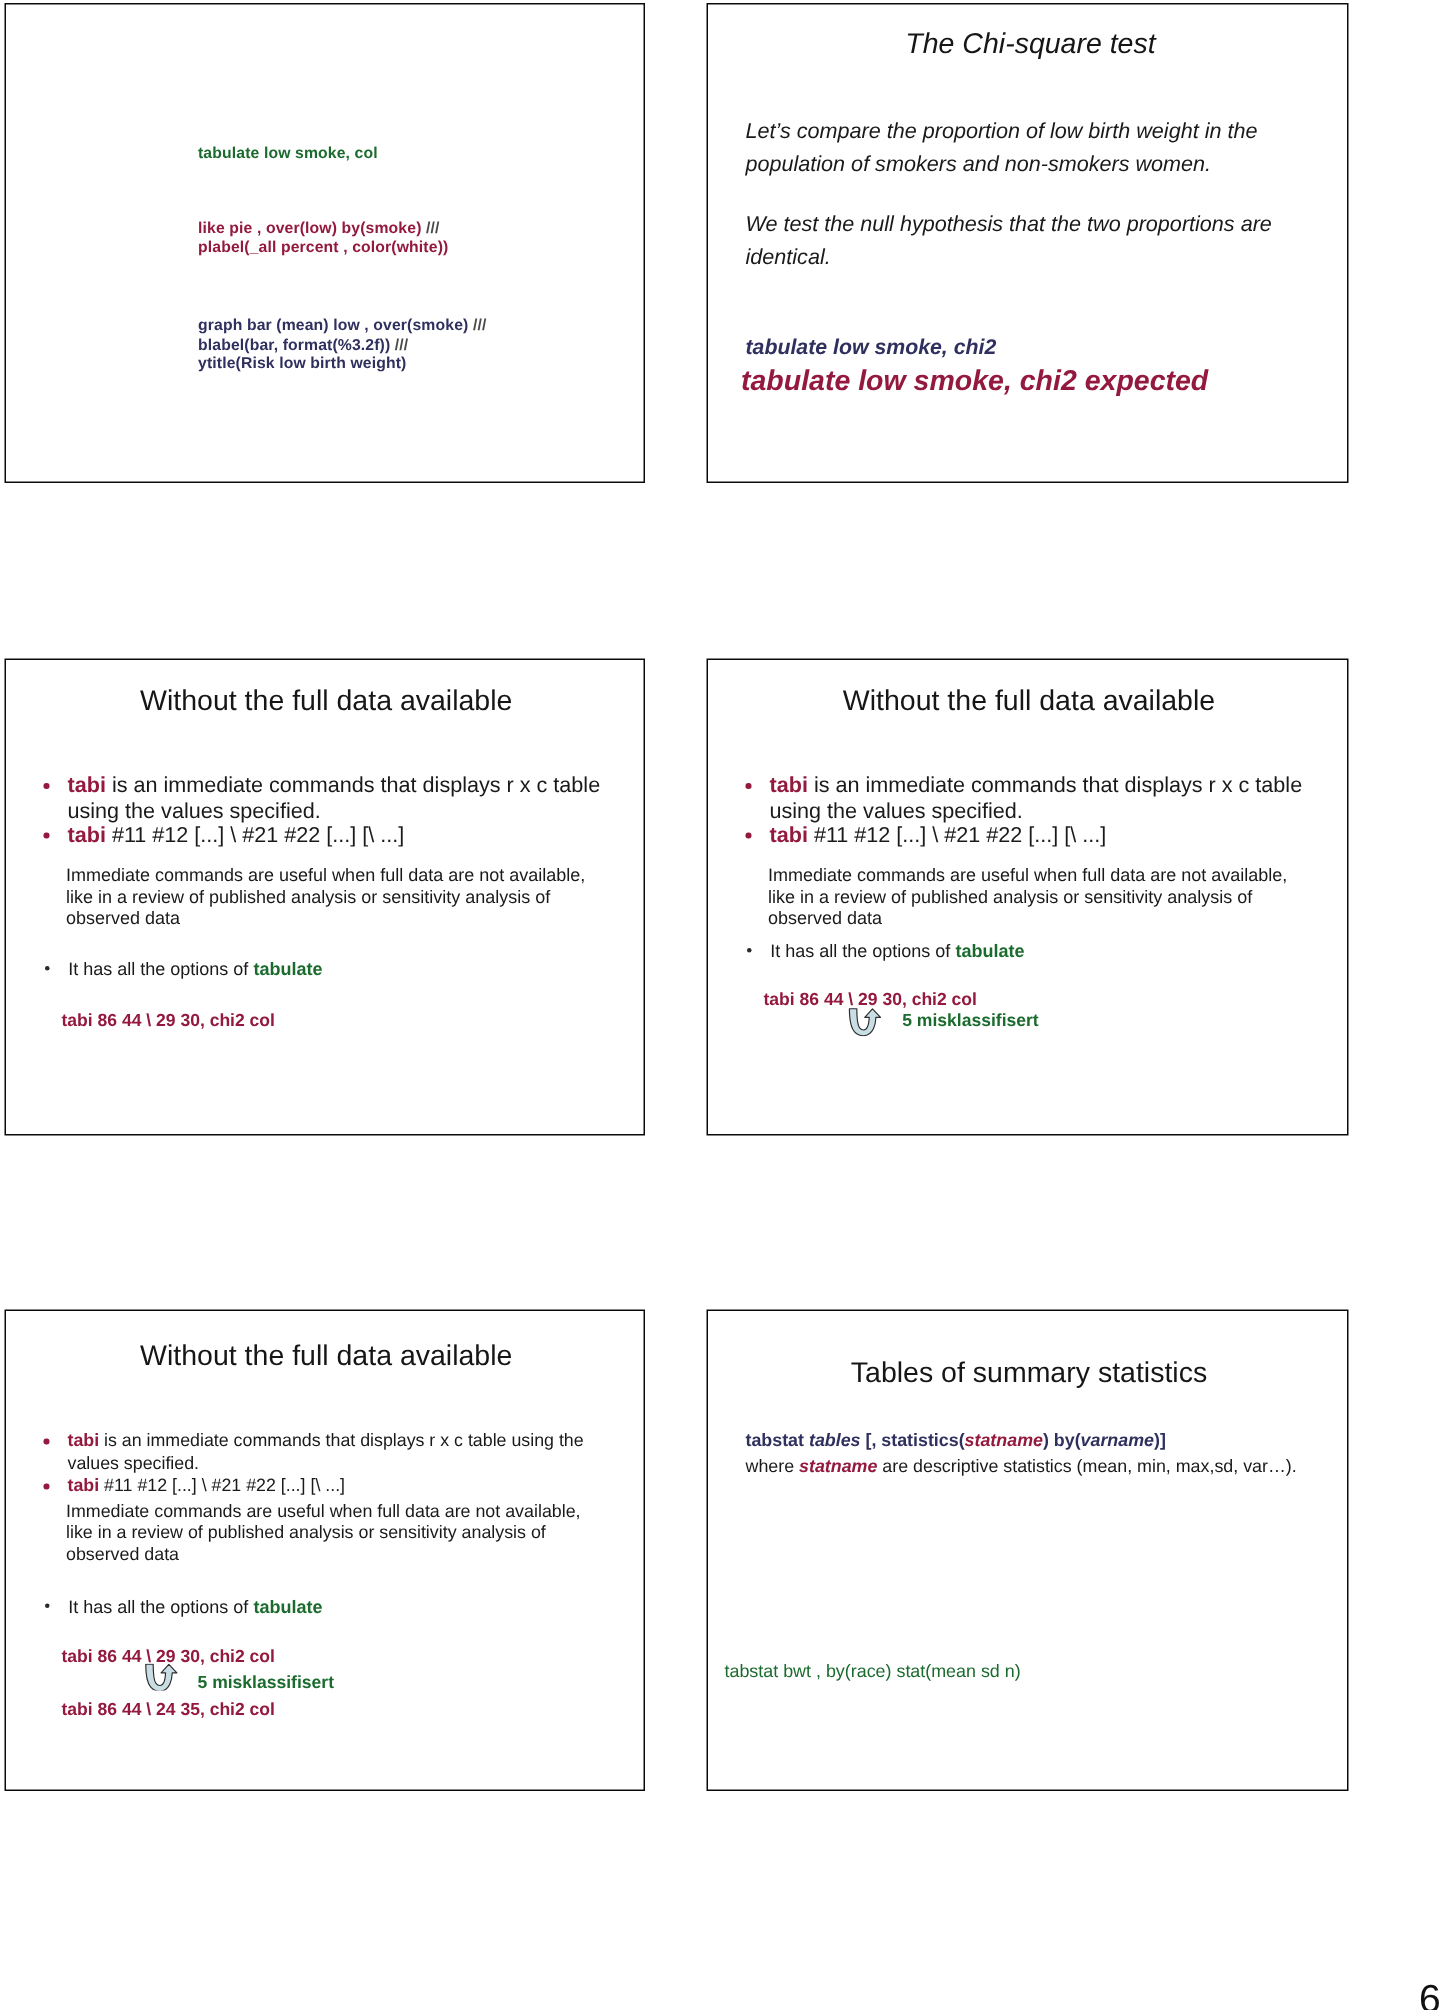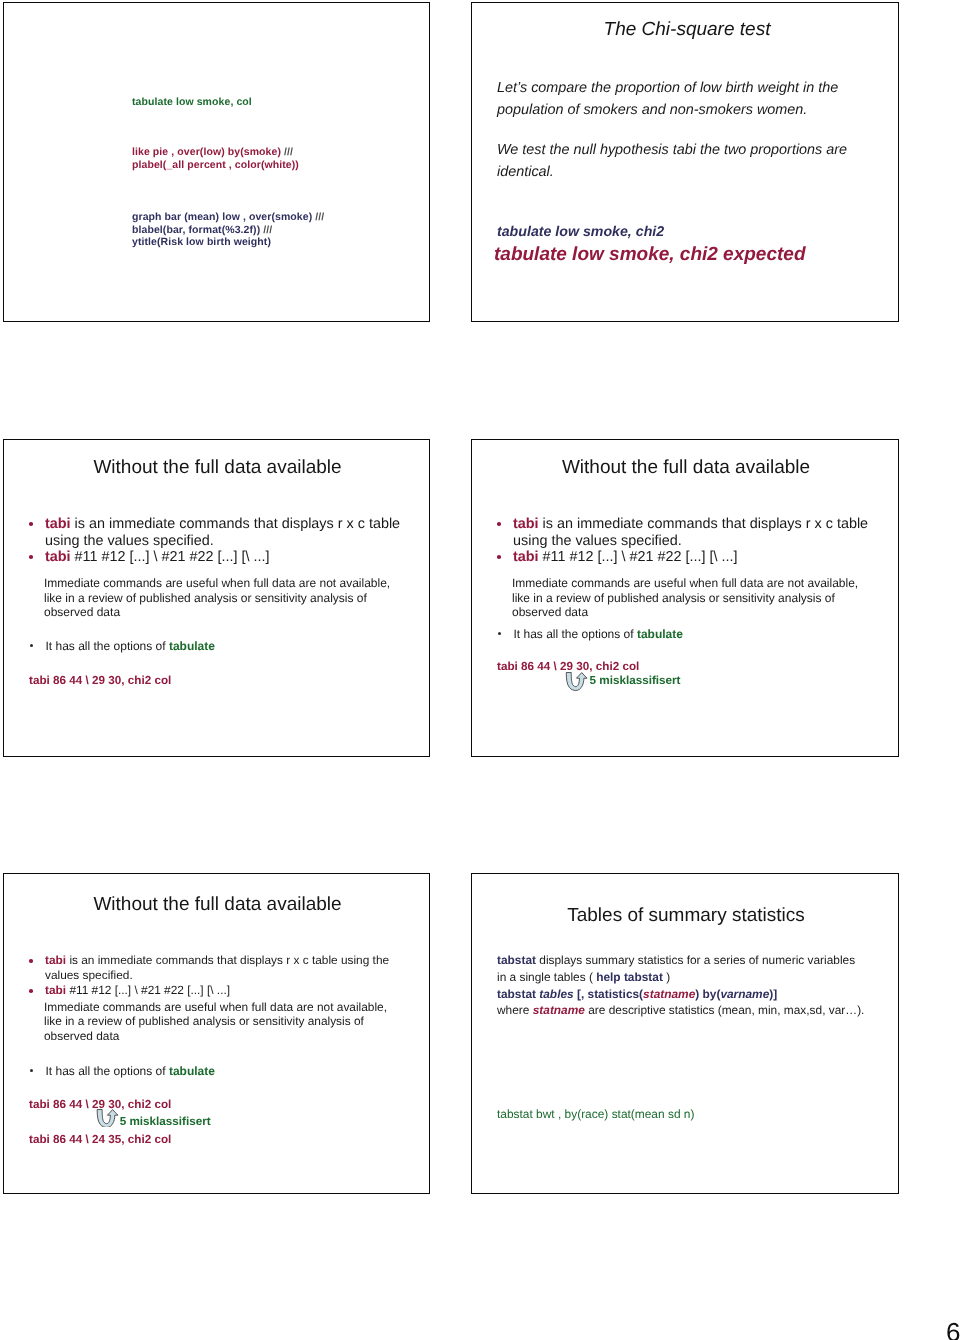--- a/index.html
+++ b/index.html
@@ -15,21 +15,21 @@
   .navy{color:#30305f;}
   .black{color:#1a1a1a;}
   .b{font-weight:bold;}
   .slash{color:#4a4a4a;}
   .bul{position:absolute;font-size:14.4px;line-height:16.5px;}
   .bul .bdot{position:absolute;left:1.3px;top:6.3px;width:3.6px;height:3.6px;border-radius:50%;background:#931a3e;}
   .bul .btxt{display:block;margin-left:17px;color:#1a1a1a;}
   .bul .bdot2{position:absolute;left:1.8px;top:5.5px;width:3.2px;height:3.2px;border-radius:50%;background:#2a2a2a;}
   .bul .btxt2{display:block;margin-left:17.5px;color:#1a1a1a;font-size:12px;}
   .sub{position:absolute;font-size:12px;line-height:14.5px;}
-  .code{position:absolute;font-size:11.7px;}
+  .code{position:absolute;font-size:11.7px;margin-left:12px;}
   .uarrow{position:absolute;}
   .i{font-style:italic;}
   .bul5{font-size:11.87px;line-height:14.6px;}
   .sub5{font-size:11.9px;line-height:14.4px;}
   .s6body{position:absolute;font-size:11.9px;line-height:16.75px;}
   .s6code{position:absolute;font-size:11.93px;}
   .pageno{position:absolute;font-size:26px;color:#111;}
 </style>
 </head>
 <body>
@@ -45,21 +45,21 @@
     <div class="body s1-l3 b navy" style="left:113px;top:208px;">
       <div><span>graph bar (mean) low , over(smoke) </span><span class="slash">///</span></div>
       <div><span>blabel(bar, format(%3.2f)) </span><span class="slash">///</span></div>
       <div>ytitle(Risk low birth weight)</div>
     </div>
   </div>
 
   <div class="slide" style="left:471px;top:2px;width:428px;height:320px;font-style:italic;">
     <div class="s-title" style="top:16px;left:2px;">The Chi-square test</div>
     <div class="body black" style="left:25px;top:75px;width:350px;font-size:14.4px;line-height:21.8px;">Let’s compare the proportion of low birth weight in the population of smokers and non-smokers women.</div>
-    <div class="body black" style="left:25px;top:137px;width:356px;font-size:14.4px;line-height:21.8px;">We test the null hypothesis tabi the two proportions are identical.</div>
+    <div class="body black" style="left:25px;top:137px;width:356px;font-size:14.4px;line-height:21.8px;">We test the null hypothesis that the two proportions are identical.</div>
     <div class="body b navy" style="left:25px;top:221px;font-size:14.2px;">tabulate low smoke, chi2</div>
     <div class="body b maroon" style="left:22px;top:241px;font-size:19px;">tabulate low smoke, chi2 expected</div>
   </div>
 
   <div class="slide" style="left:3px;top:439px;width:427px;height:318px;">
     <div class="s-title" style="top:17px;left:1px;">Without the full data available</div>
     <div class="bul lvl1" style="left:24px;top:76px;width:376px;">
       <span class="bdot"></span>
       <span class="btxt"><span class="b maroon">tabi</span><span> is an immediate commands that displays r x c table using the values specified.</span></span>
     </div>
@@ -116,21 +116,20 @@
     <svg class="uarrow" style="left:89.5px;top:234.8px;" width="30.3" height="18.6" viewBox="0 0 24 18">
         <path d="M 0.4 0.5 C 0.4 6.5 0.9 12.2 3.6 15.2 C 5.2 17.0 7.4 17.9 9.6 17.9 C 12.4 17.9 14.6 16.0 15.9 13.4 C 17.0 11.2 17.4 8.6 17.5 6.0 L 20.5 6.0 L 15.3 0.6 L 10.3 6.0 L 13.2 6.0 C 13.1 8.5 12.8 10.7 12.0 12.3 C 11.4 13.5 10.6 14.2 9.6 14.2 C 8.6 14.2 7.7 13.7 7.0 12.8 C 5.5 10.9 5.2 6.4 5.2 0.5 Z" fill="#c9dde4" stroke="#2b2b2b" stroke-width="0.75" stroke-linejoin="round"></path>
       </svg>
     <div class="code green b" style="left:115.7px;top:240.5px;font-size:11.7px;">5 misklassifisert</div>
     <div class="code maroon b" style="left:25px;top:258.5px;">tabi 86 44 \ 24 35, chi2 col</div>
   </div>
 
   <div class="slide" style="left:471px;top:873px;width:428px;height:321px;">
     <div class="s-title" style="top:31px;left:1px;">Tables of summary statistics</div>
     <div class="s6body black" style="left:25px;top:78px;width:369px;">
-      <div><span class="b navy">tabstat</span><span> displays summary statistics for a series of numeric variables in a single tables ( </span><span class="b navy">help tabstat</span><span> )</span></div>
       <div><span class="b navy">tabstat</span> <span class="b i navy">tables</span> <span class="b navy">[, statistics(</span><span class="b i maroon">statname</span><span class="b navy">) by(</span><span class="b i navy">varname</span><span class="b navy">)]</span></div>
       <div><span>where </span><span class="b i maroon">statname</span><span> are descriptive statistics (mean, min, max,sd, var…).</span></div>
     </div>
-    <div class="s6code green" style="left:25px;top:233px;">tabstat bwt , by(race) stat(mean sd n)</div>
+    <div class="s6code green" style="left:11px;top:233px;">tabstat bwt , by(race) stat(mean sd n)</div>
   </div>
 
   <div class="pageno" style="left:946px;top:1317px;">6</div>
 </div>
 
 </body></html>

